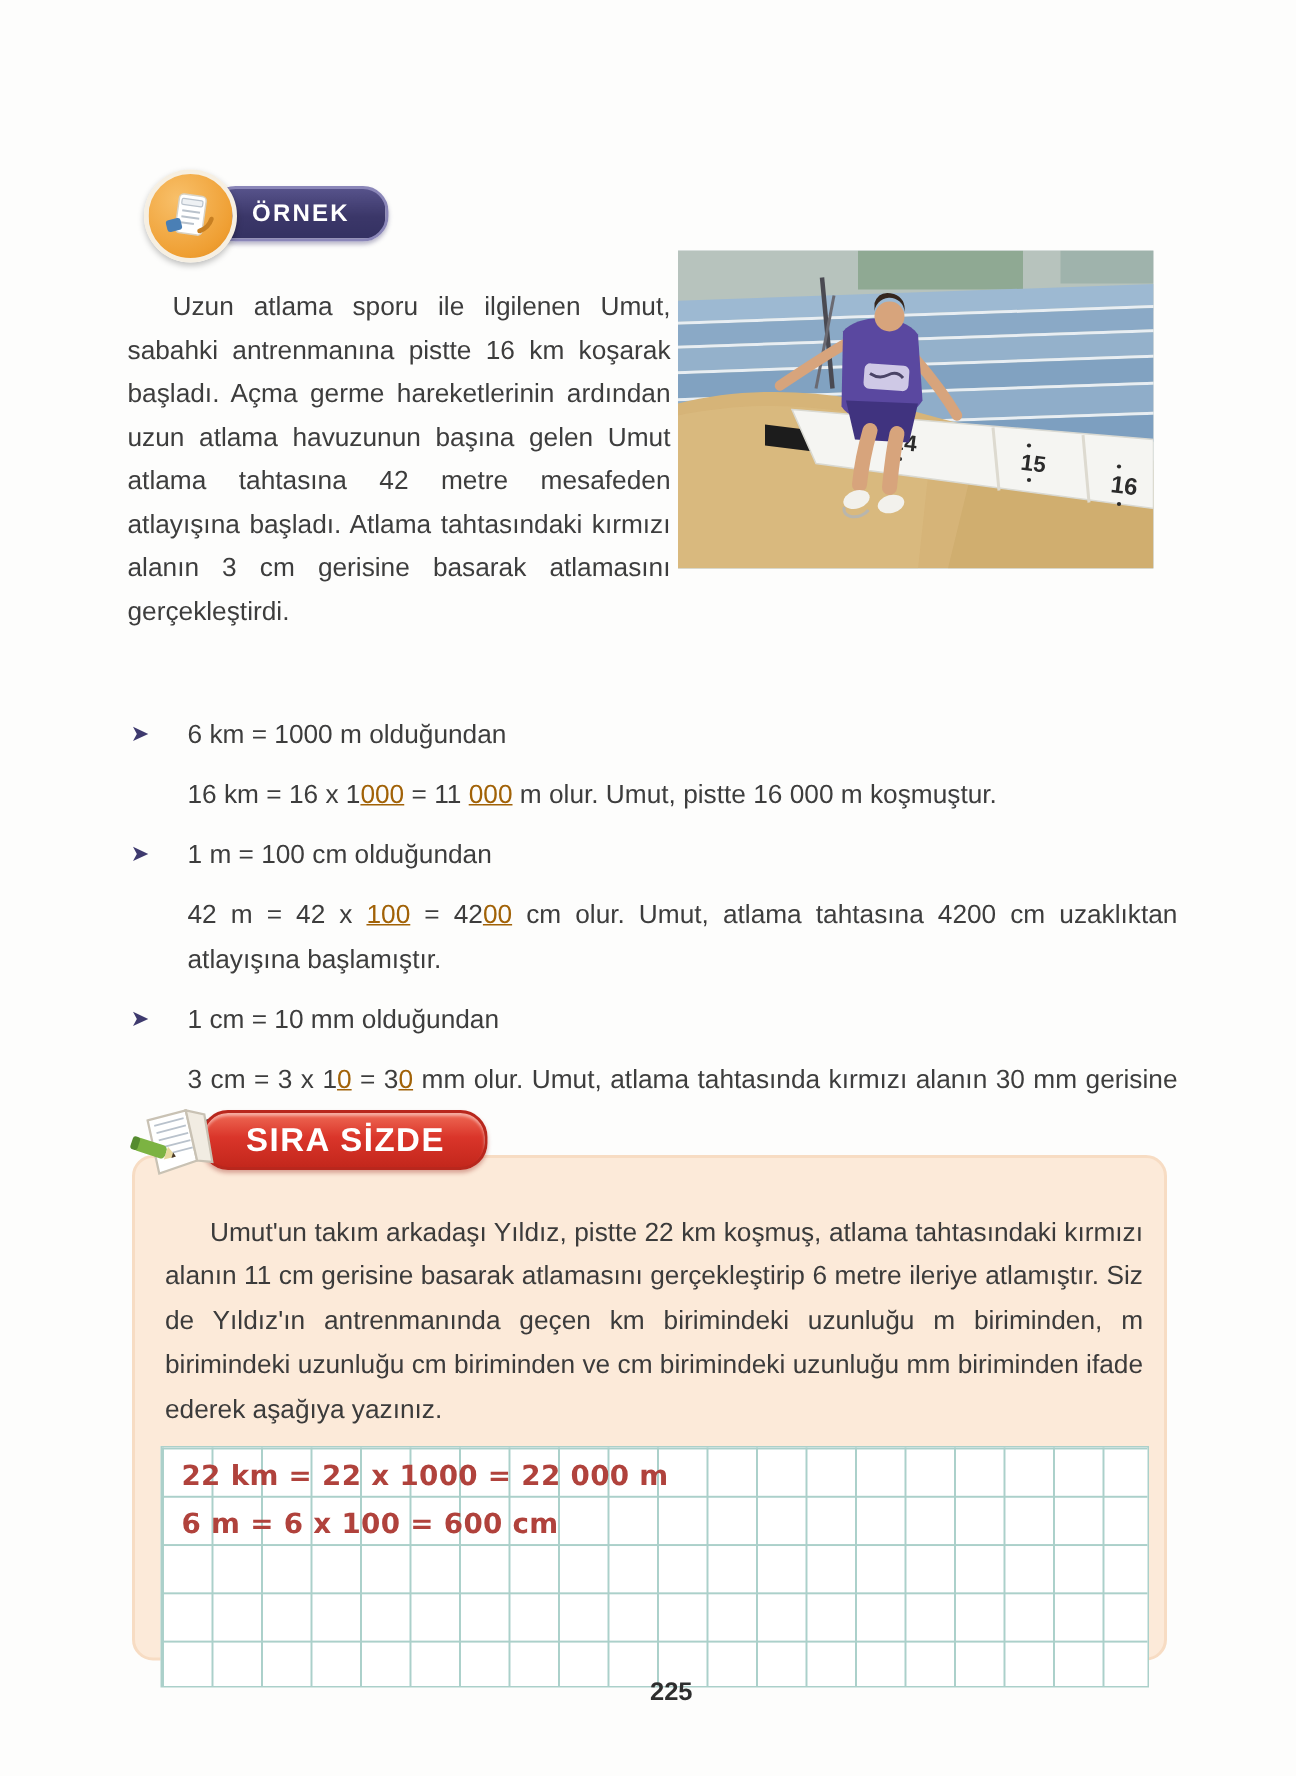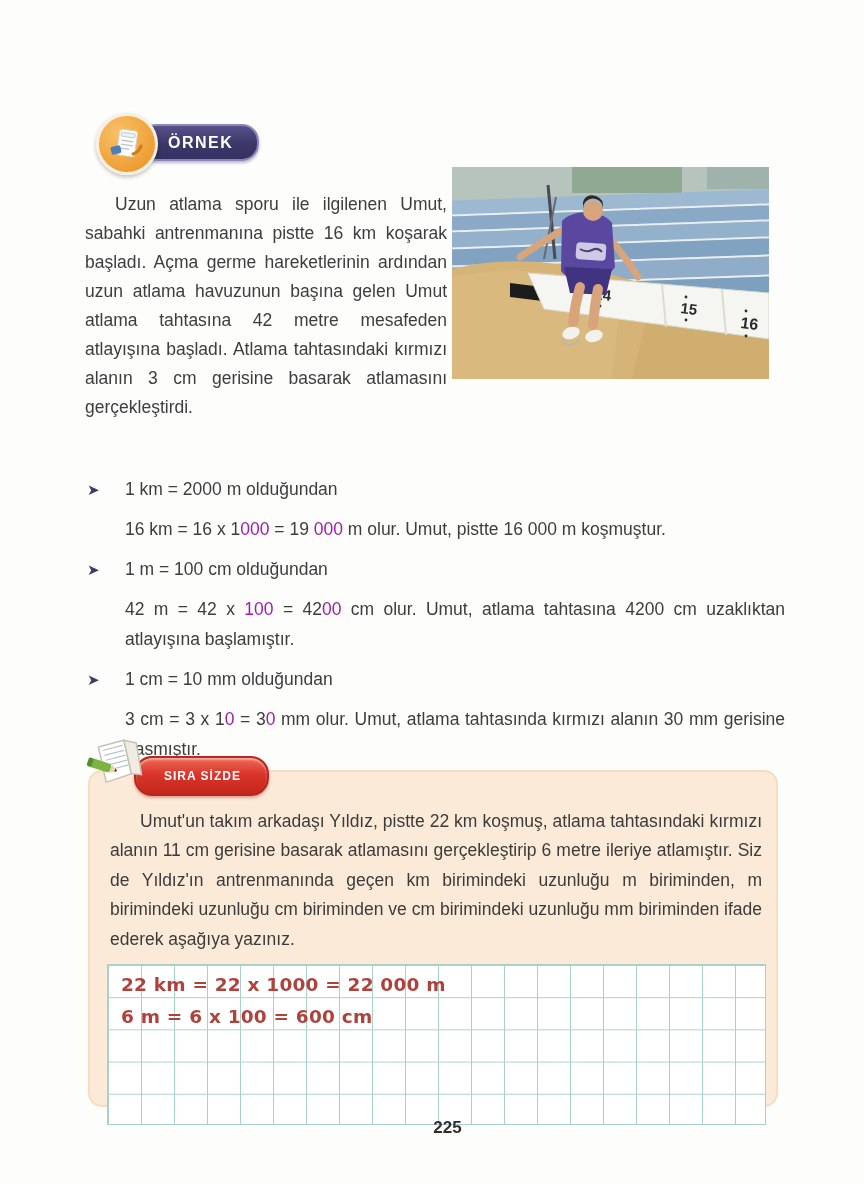--- a/index.html
+++ b/index.html
@@ -36,33 +36,33 @@
     position:absolute;left:85px;top:390px;width:697px;
     font-size:17.5px;line-height:29.5px;text-align:justify;text-indent:30px;
   }
   
   .bullets{position:absolute;left:85px;top:478px;width:700px;font-size:17.5px;}
   .bullet-given{position:relative;padding-left:40px;line-height:23px;margin-bottom:13px;}
   .bullet-arrow{
     position:absolute;left:2px;top:0;color:#3e3a6e;font-size:15px;line-height:23px;
   }
   .bullet-result{padding-left:40px;line-height:30px;margin-bottom:14px;text-align:justify;}
-  .seg-teal{color:#a21caf;}
+  .seg-teal{color:#a16207;text-decoration:underline;}
   
   .panel{
     position:absolute;left:88px;top:770px;width:690px;height:337px;
     background:#fcead9;border:2px solid #f7dcc3;border-radius:14px;box-sizing:border-box;
   }
   .sira-row{position:absolute;left:86px;top:731px;width:260px;height:62px;z-index:3;}
   .sira-pill{
     position:absolute;left:48px;top:9px;height:36px;padding:0 26px 0 28px;
     display:flex;align-items:center;border-radius:18px;
     background:linear-gradient(180deg,#ef6a55 0%,#da352a 45%,#c3271c 100%);
     border:2px solid #b8271d;box-shadow:inset 0 2px 2px rgba(255,255,255,.45),0 2px 3px rgba(150,30,20,.35);
-    color:#ffffff;font-weight:bold;font-size:12px;letter-spacing:1px;margin-top:16px;
+    color:#ffffff;font-weight:bold;font-size:22px;letter-spacing:1px;
   }
   .sira-icon{position:absolute;left:0;top:0;z-index:2;}
   .panel-par{
     position:absolute;left:20px;top:17px;width:652px;
     font-size:17.5px;line-height:29.5px;text-align:justify;text-indent:30px;color:#3b3b3b;
   }
   .answer-grid{
     position:absolute;left:17px;top:162px;width:659px;height:161px;
     background:#ffffff;
     background-image:
@@ -167,23 +167,23 @@
         <circle cx="141" cy="44" r="10" fill="#d7a47c"></circle>
         <path d="M131,42 a10,10 0 0,1 20,-1 q1,-9 -7,-12 q-10,-3 -13,6 Z" fill="#35261d"></path>
       </g>
     </svg>
   </div>
 
 
   <div class="bullets">
     <div class="bullet-given">
       <span class="bullet-arrow">➤</span>
-      <span>1 km = 2000 m olduğundan</span>
-    </div>
-    <div class="bullet-result"><span>16 km = 16 x 1</span><span class="seg-teal">000</span><span> = 19 </span><span class="seg-teal">000</span><span> m olur. Umut, pistte 16 000 m koşmuştur.</span></div>
+      <span>6 km = 1000 m olduğundan</span>
+    </div>
+    <div class="bullet-result"><span>16 km = 16 x 1</span><span class="seg-teal">000</span><span> = 11 </span><span class="seg-teal">000</span><span> m olur. Umut, pistte 16 000 m koşmuştur.</span></div>
 
     <div class="bullet-given">
       <span class="bullet-arrow">➤</span>
       <span>1 m = 100 cm olduğundan</span>
     </div>
     <div class="bullet-result"><span>42 m = 42 x </span><span class="seg-teal">100</span><span> = 42</span><span class="seg-teal">00</span><span> cm olur. Umut, atlama tahtasına 4200 cm uzaklıktan atlayışına başlamıştır.</span></div>
 
     <div class="bullet-given">
       <span class="bullet-arrow">➤</span>
       <span>1 cm = 10 mm olduğundan</span>

